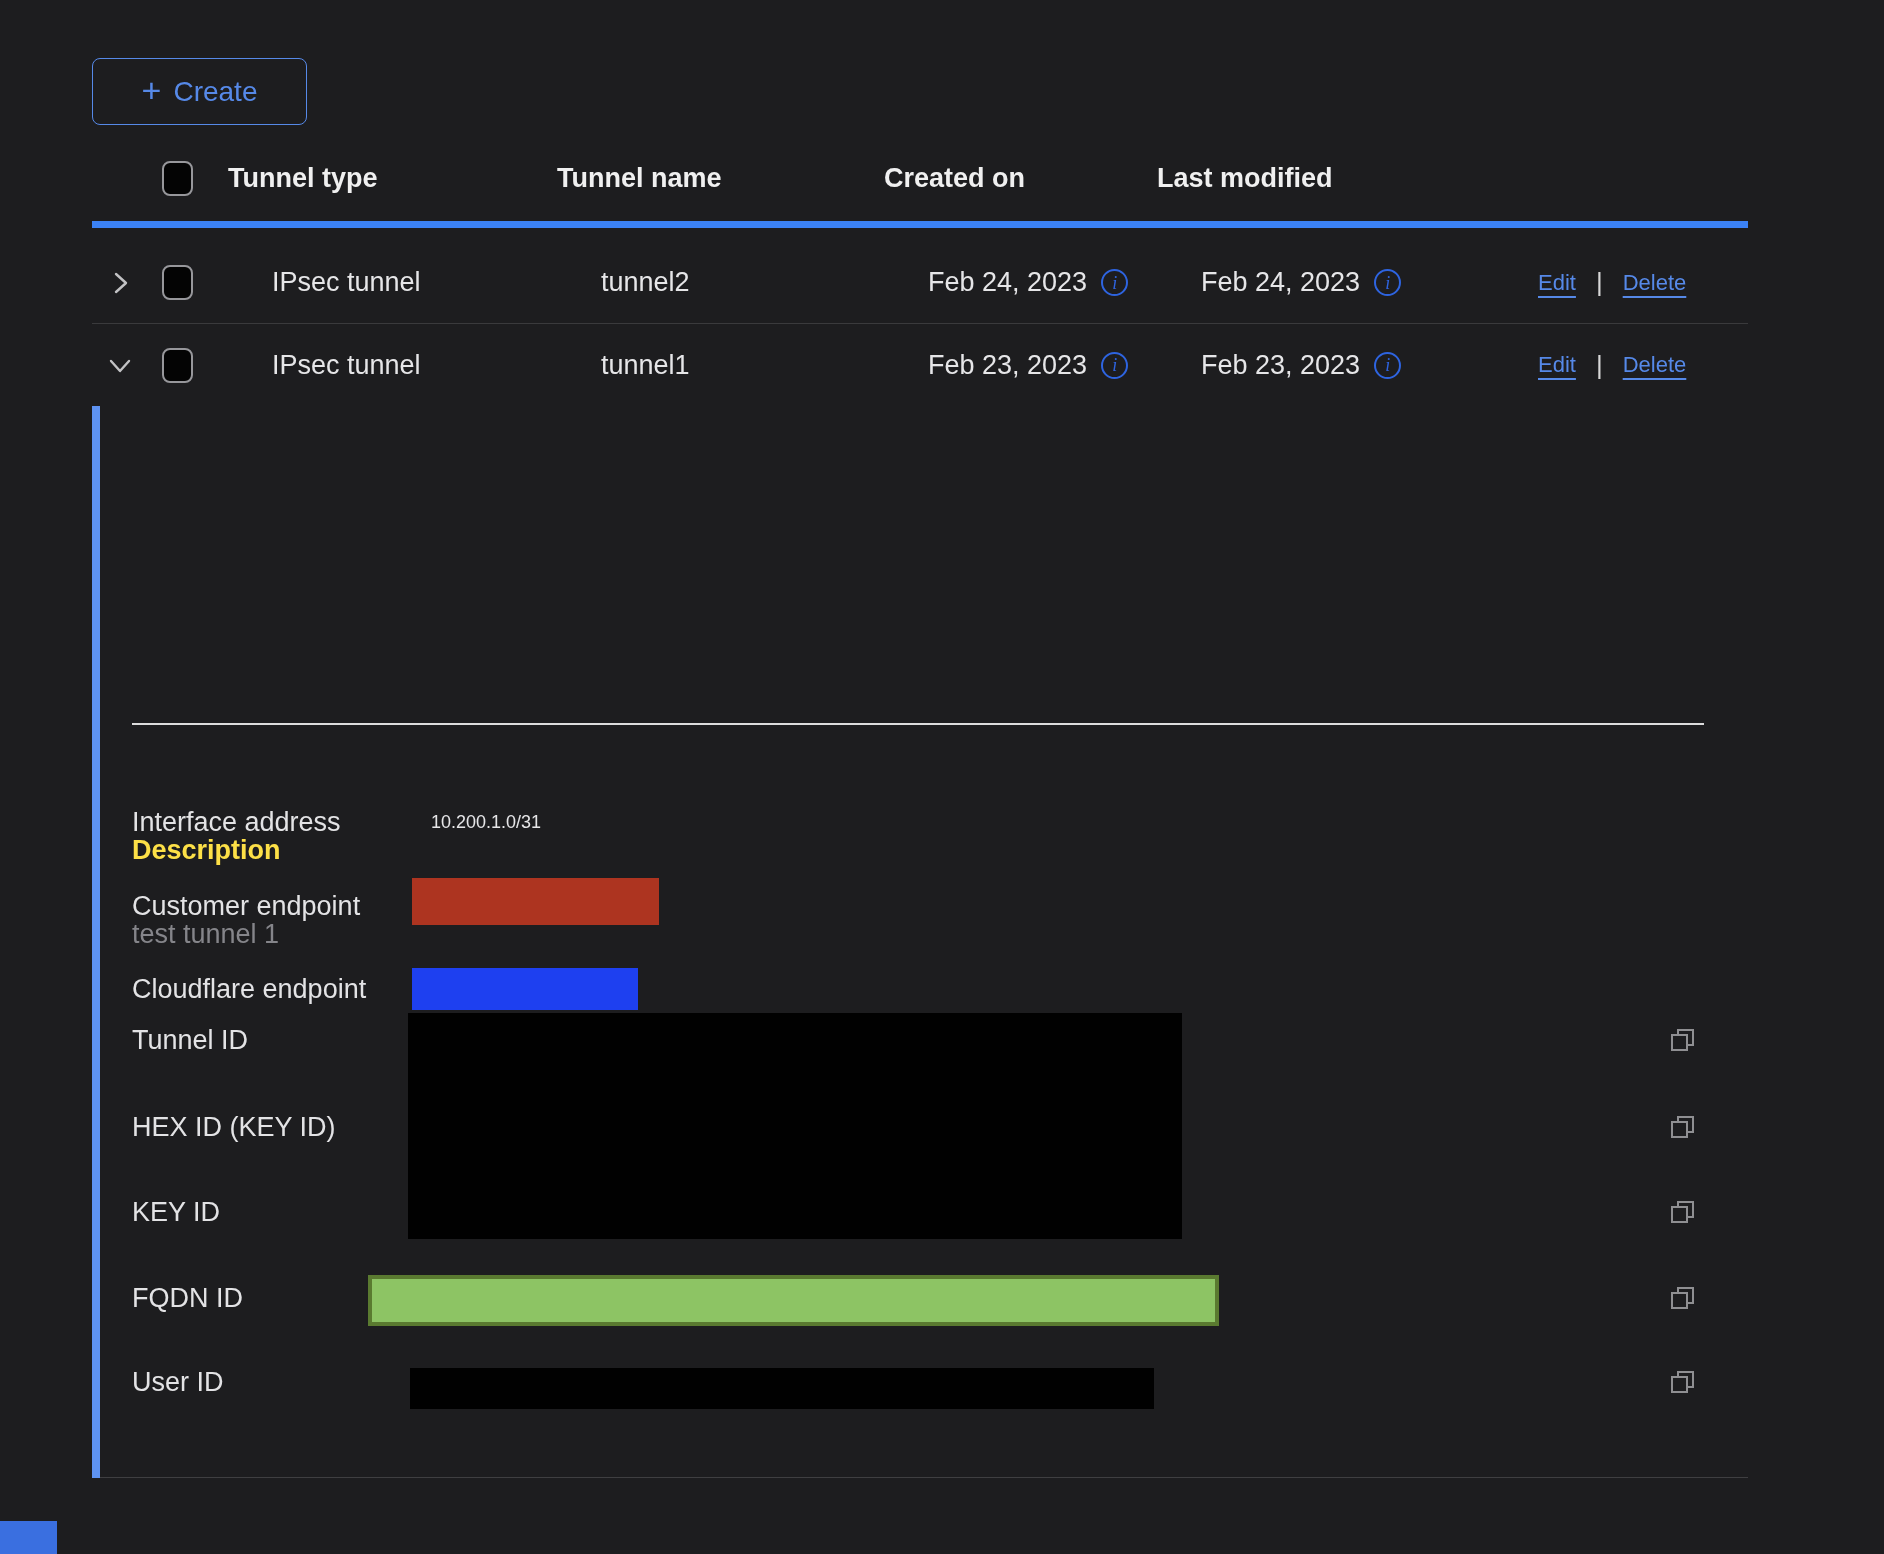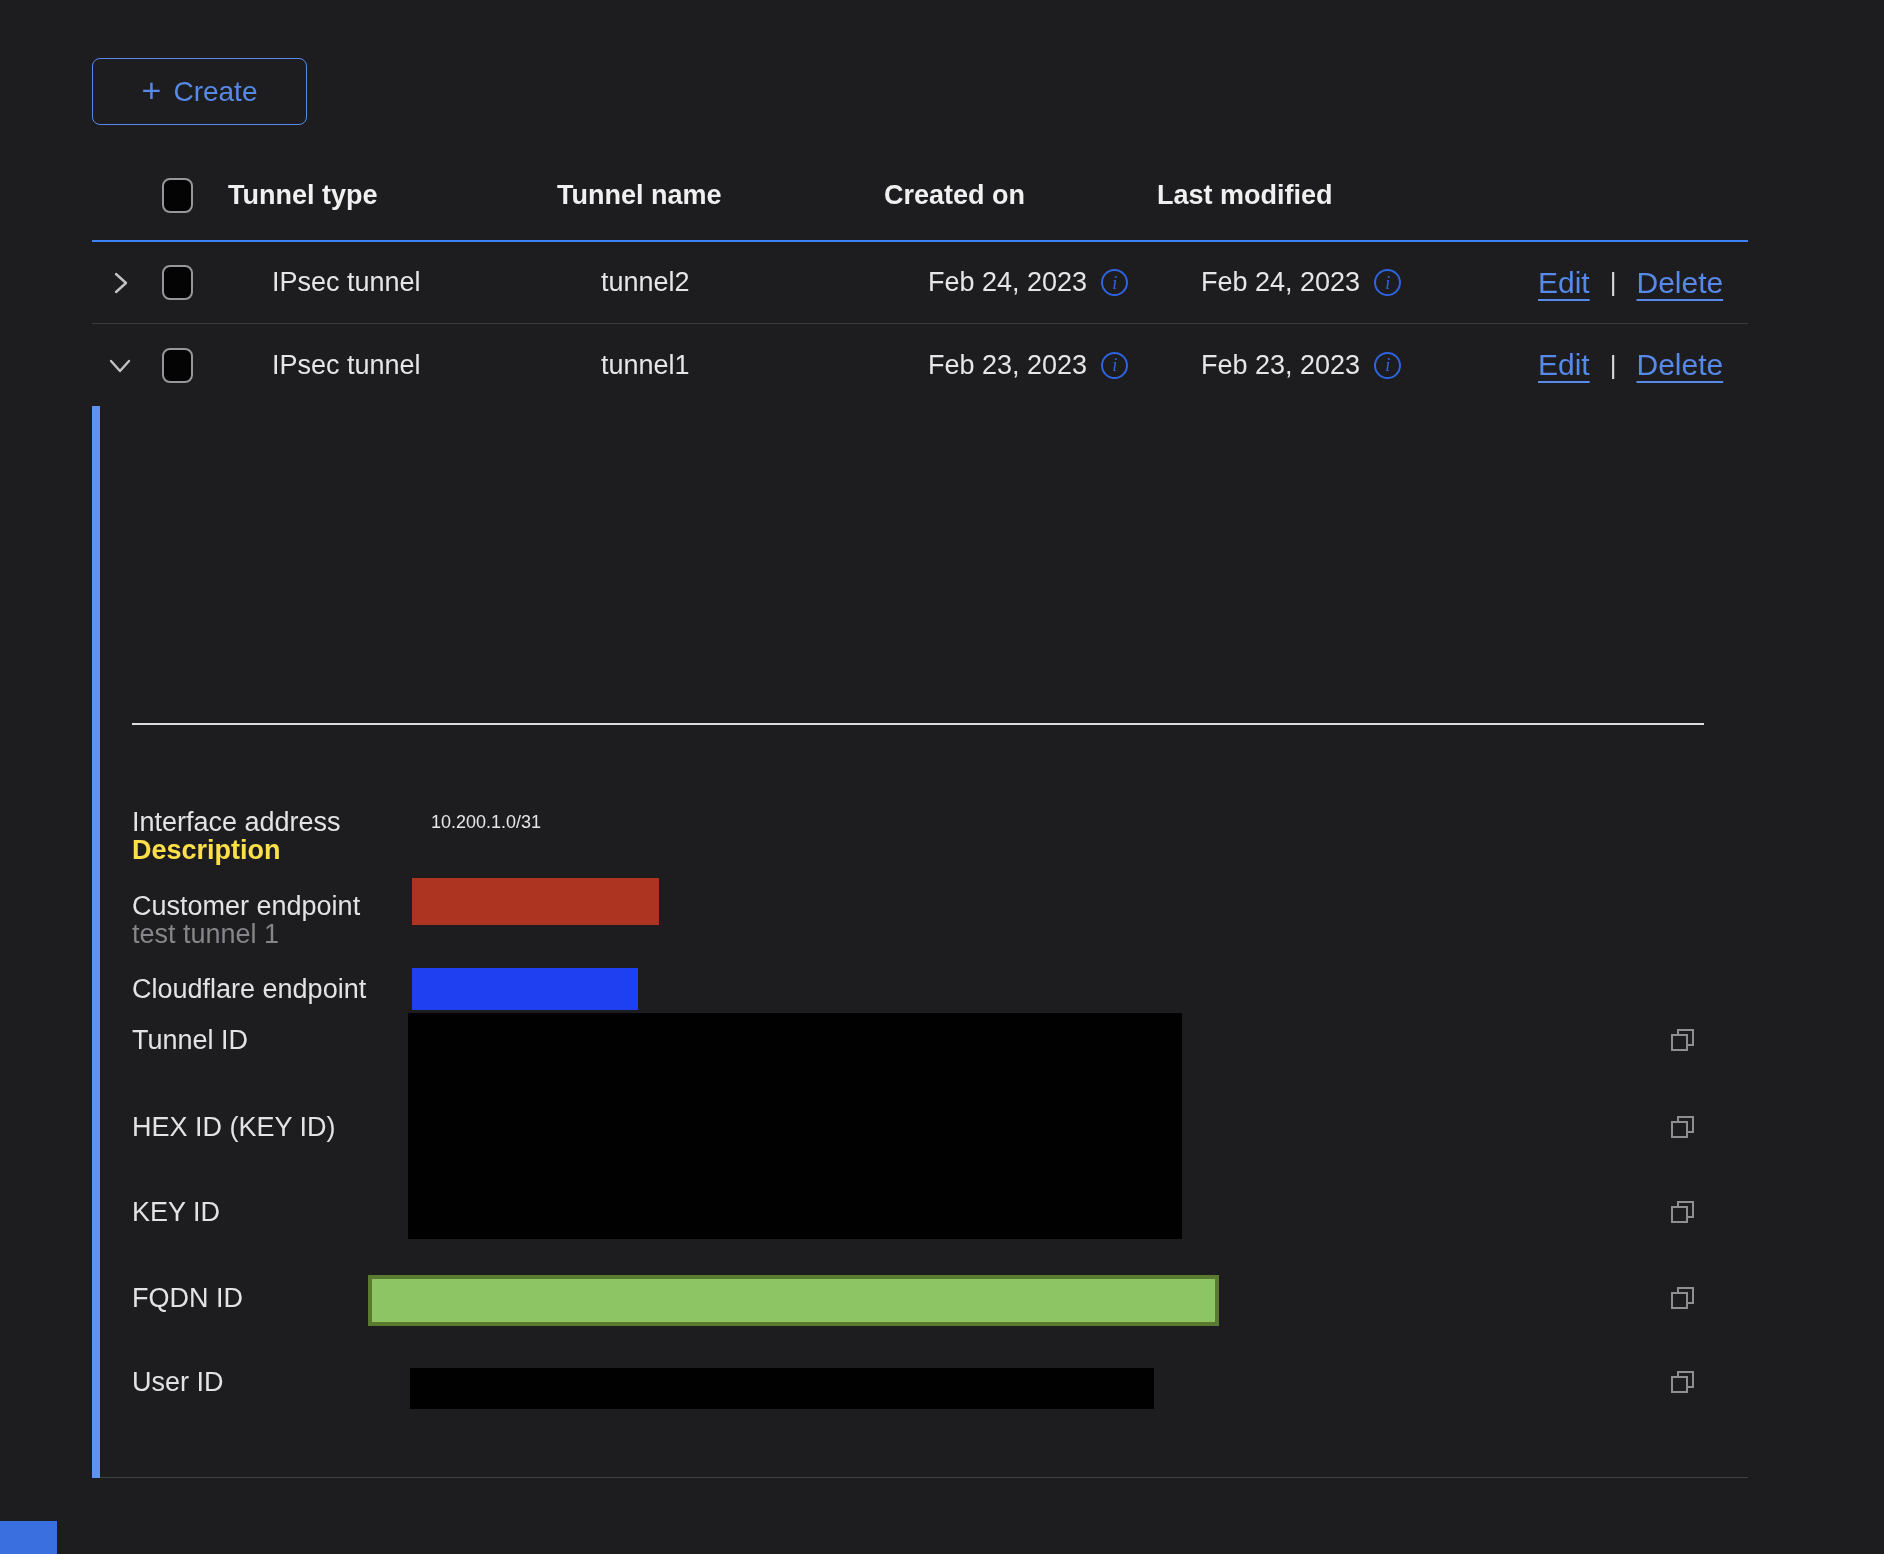--- a/index.html
+++ b/index.html
@@ -15,21 +15,21 @@
   .create-btn {
     left:92px; top:58px; width:215px; height:67px;
     background:transparent; border:1.5px solid #5689e8; border-radius:8px;
     color:#5689e8; font-size:28px; font-family:"Liberation Sans",sans-serif;
     display:flex; align-items:center; justify-content:center; gap:12px; cursor:pointer;
   }
   .plus-glyph { font-size:34px; font-weight:300; line-height:1; margin-top:-4px; }
 
   
   .thead, .trow { left:92px; width:1656px; }
-  .thead { top:150px; height:92px; border-bottom:2px solid #3b82f6; }
+  .thead { top:136px; height:92px; border-bottom:7px solid #3b82f6; }
   .trow1 { top:242px; height:82px; border-bottom:1px solid #3a3a3c; }
   .trow2 { top:324px; height:82px; }
   .cell { position:absolute; top:0; height:100%; display:flex; align-items:center; gap:14px; }
   .hdr { font-weight:700; font-size:27px; color:#f0f0f0; }
   .txt { font-size:27px; color:#e6e6e8;margin-left:44px; }
   .c-chev { left:15px; }
   .c-check { left:70px; }
   .c-type { left:136px; }
   .c-name { left:465px; }
   .c-created { left:792px; }
@@ -41,21 +41,21 @@
     border:2px solid #97979b; border-radius:8px; cursor:pointer;
   }
   .chev-btn { background:none; border:none; cursor:pointer; padding:0; display:flex; }
 
   .info-icon {
     width:27px; height:27px; border:2px solid #2e64e0; border-radius:50%;
     color:#2e64e0; font-size:18px; font-family:"Liberation Serif",serif; font-style:italic;
     display:flex; align-items:center; justify-content:center; cursor:pointer; line-height:1;
   }
   .link {
-    color:#5689e8; font-size:30px; text-decoration:underline;
+    color:#5689e8; font-size:22px; text-decoration:underline;
     text-underline-offset:6px; text-decoration-thickness:2px; cursor:pointer;
     background:none; border:none; font-family:"Liberation Sans",sans-serif;
   }
   .pipe { color:#d8d8d8; font-size:26px; margin:0 6px; }
 
   
   .expanded { left:92px; top:406px; width:1656px; height:1072px; border-bottom:1px solid #3f3f41; }
   .accent-bar { left:0; top:0; width:8px; height:1072px; background:#5e93f2; }
   .health-btn {
     left:41px; top:191px; width:314px; height:63px;

